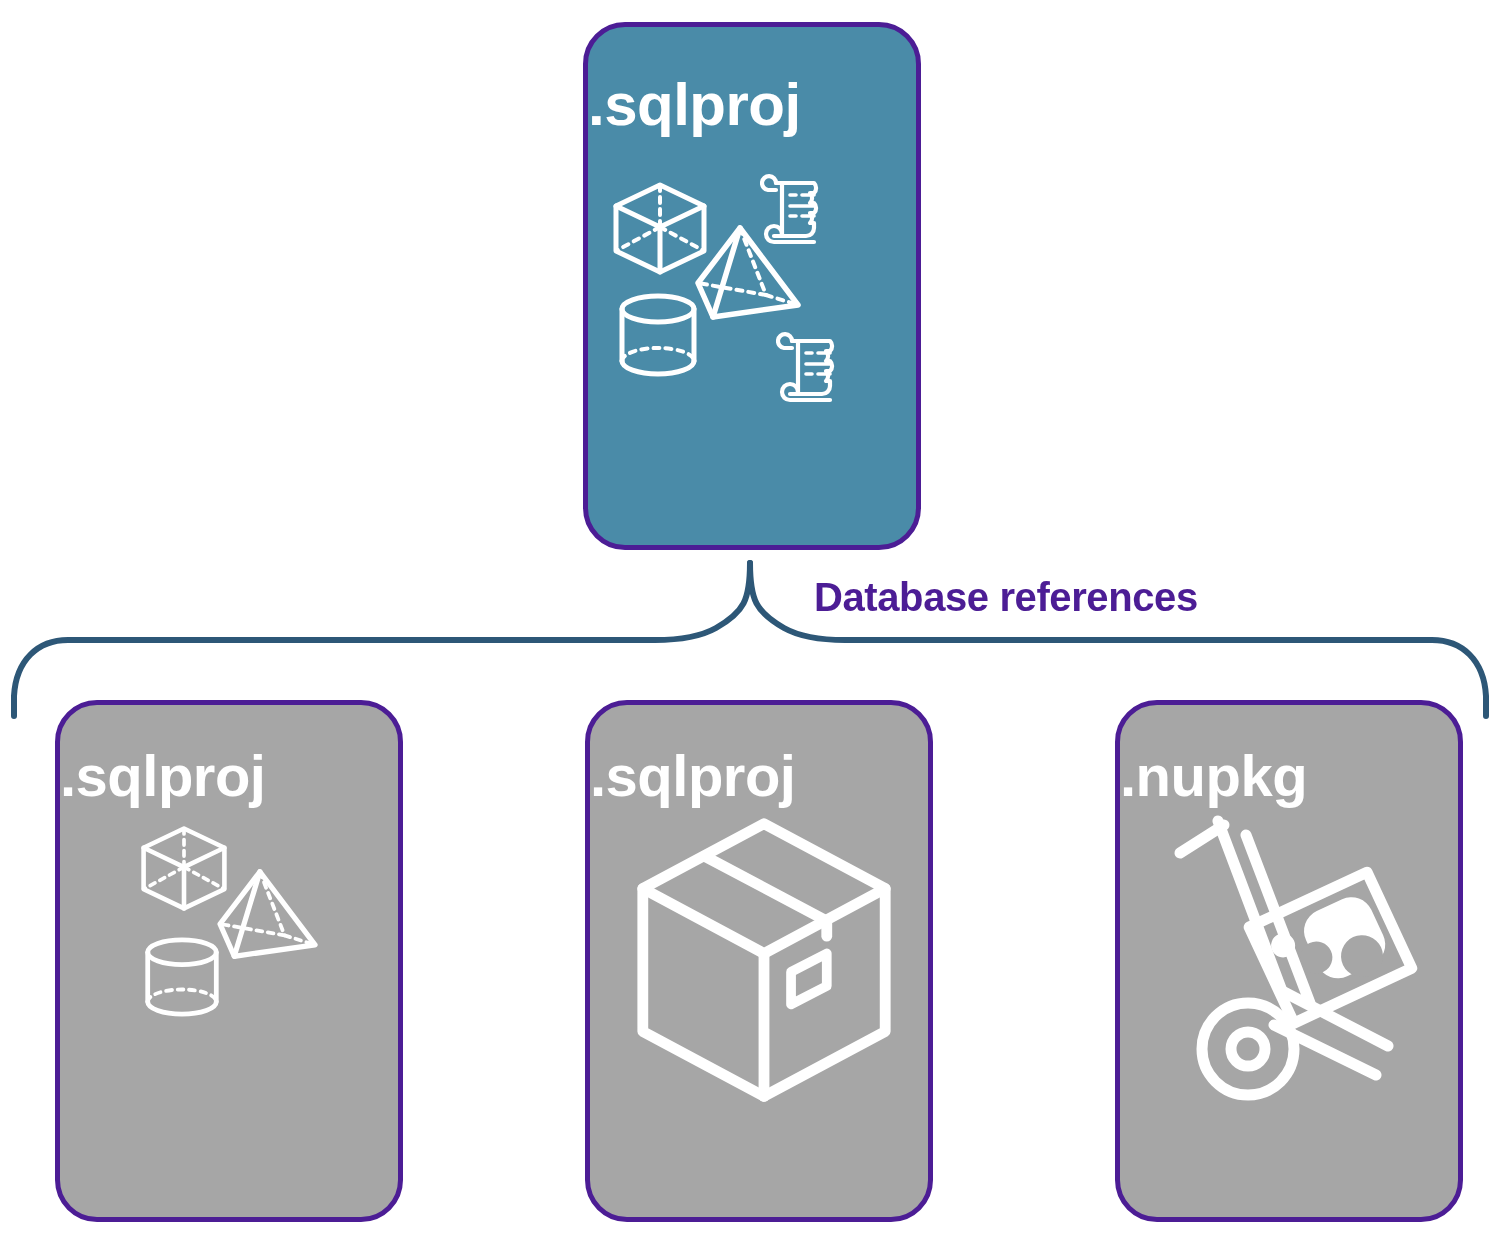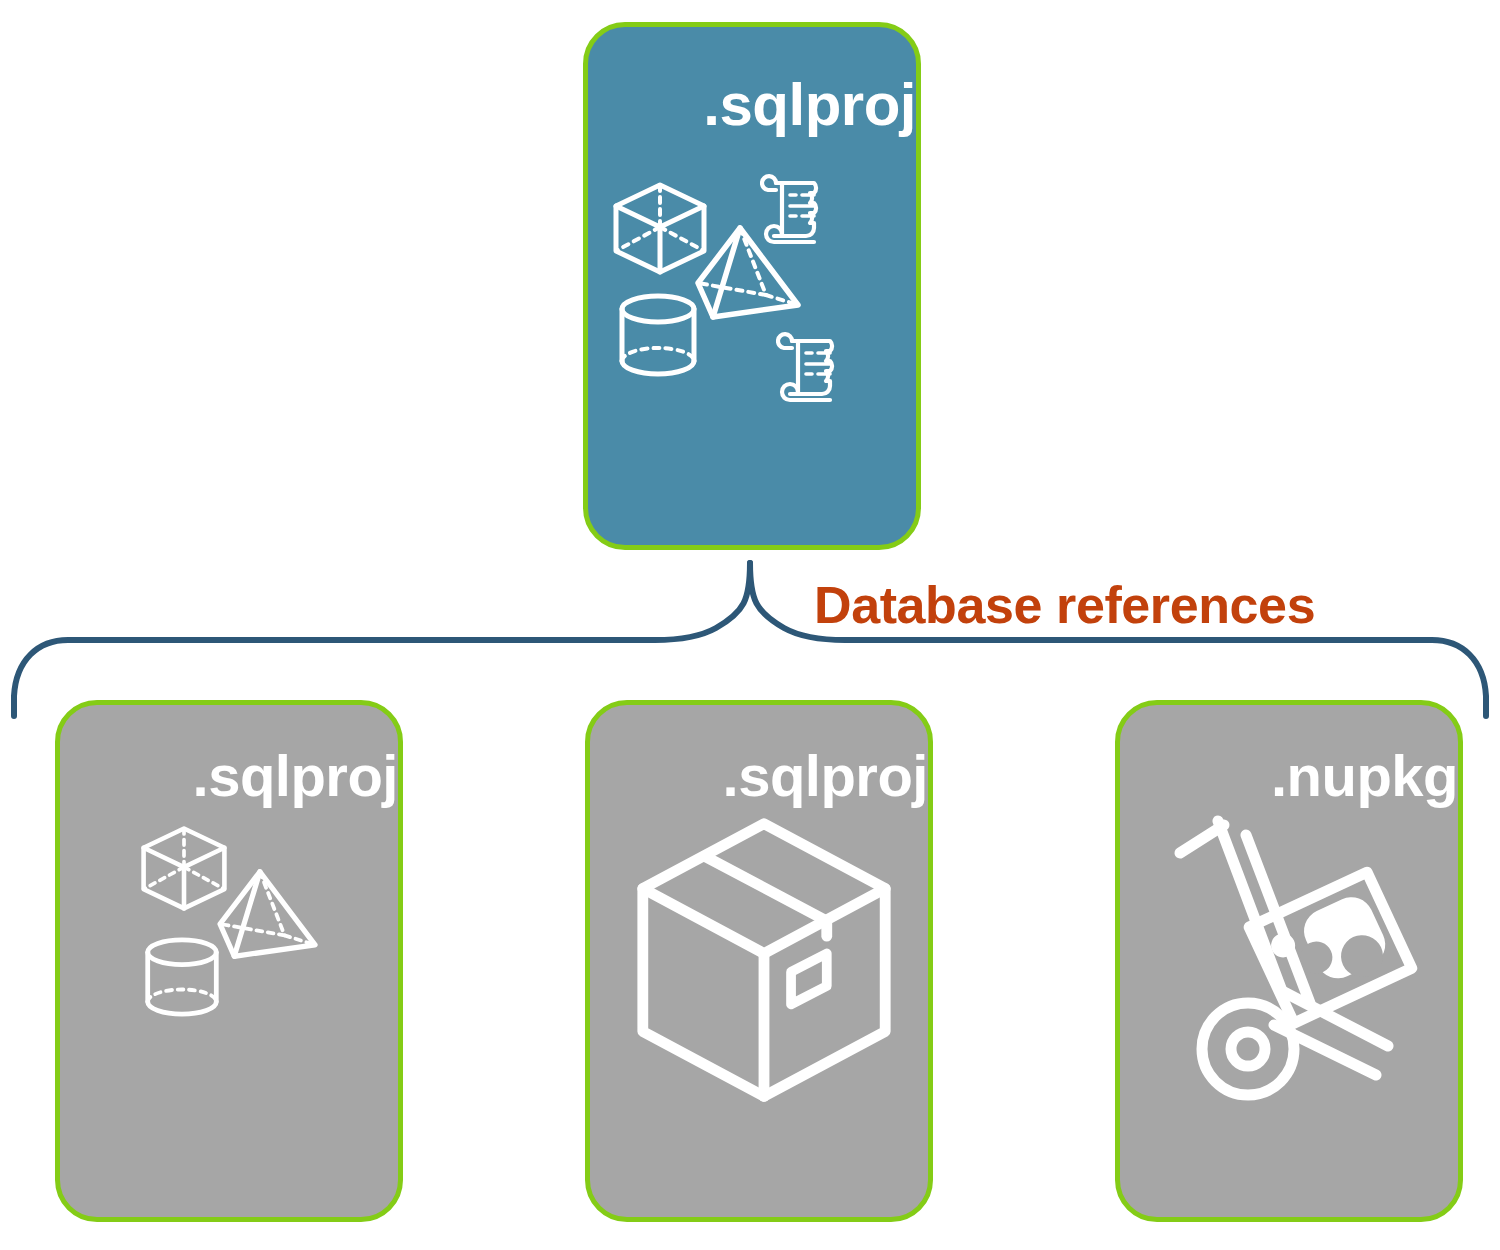--- a/index.html
+++ b/index.html
@@ -14,24 +14,24 @@
     position: relative;
     width: 1500px;
     height: 1250px;
     background: #ffffff;
     overflow: hidden;
   }
   .node {
     position: absolute;
     box-sizing: border-box;
     border-radius: 42px;
-    border: 5px solid #84cc16;
+    border: 5px solid #4c1d95;
     display: flex;
     flex-direction: column;
-    align-items: flex-end;
+    align-items: flex-start;
   }
   .node-primary {
     background: #4a8ba8;
   }
   .node-secondary {
     background: #a6a6a6;
   }
   .node-title {
     color: #ffffff;
     font-weight: bold;
@@ -82,23 +82,23 @@
     left: 0;
     top: 0;
     width: 1500px;
     height: 1250px;
     pointer-events: none;
   }
   #brace-label {
     position: absolute;
     left: 814px;
     top: 575px;
-    font-size: 52px;
+    font-size: 40px;
     font-weight: bold;
-    color: #c2410c;
+    color: #4c1d95;
     letter-spacing: -0.4px;
     white-space: nowrap;
   }
 </style>
 </head>
 <body>
 
 <div id="canvas">
 
   <div class="node node-primary" id="node-root">

